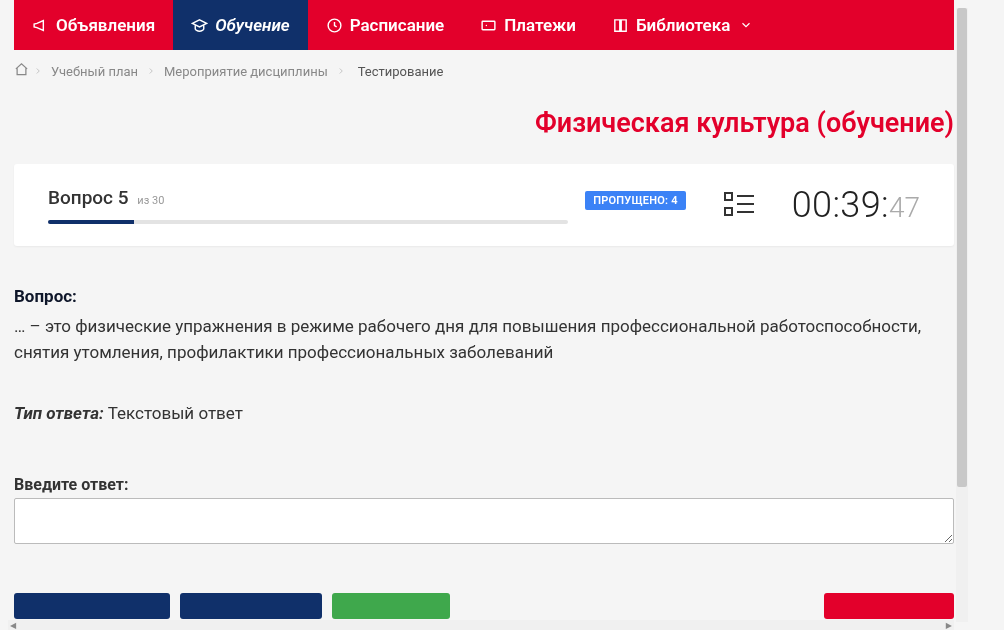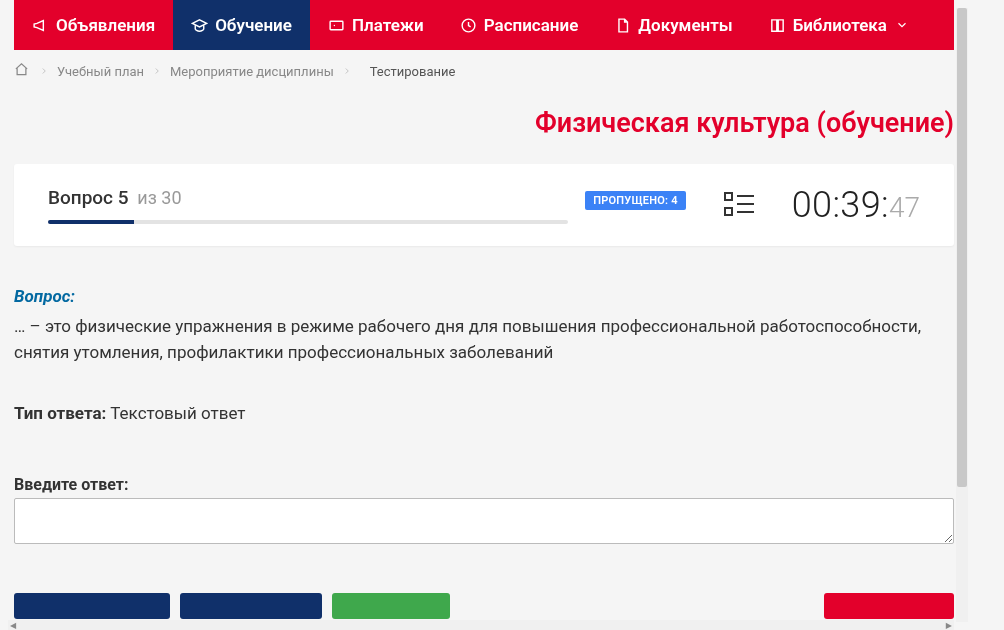--- a/index.html
+++ b/index.html
@@ -2,54 +2,54 @@
 <html><head>
 <meta charset="utf-8">
 <style>
 * { box-sizing: border-box; margin: 0; padding: 0; }
 body { font-family: -apple-system, Segoe UI, Roboto, Arial, sans-serif; background: #f5f5f5; font-size: 14px; color: #333; }
 .page { width: 968px; height: 630px; overflow: auto; position: relative; background: #f5f5f5; }
 .content-wrap { width: 940px; margin: 0 auto; }
 
 .navbar { background: #e3002b; height: 50px; display: flex; align-items: stretch; margin-top: 0; }
 .nav-item { display: flex; align-items: center; padding: 0 18px; color: #fff; font-size: 17px; font-weight: 600; cursor: pointer; gap: 7px; }
-.nav-item.active { background: #10306a; }
+.nav-item.active { background: #10306a; font-style: italic; }
 .nav-icon { width: 17px; height: 17px; display: inline-flex; align-items: center; justify-content: center; }
 .nav-icon svg { width: 17px; height: 17px; fill: none; stroke: #fff; stroke-width: 2; }
 .nav-caret svg { width: 14px; height: 14px; }
 
-.breadcrumb { display: flex; align-items: center; gap: 10px; padding: 12px 0; color: #999; font-size: 13px; }
+.breadcrumb { display: flex; align-items: center; gap: 4px; padding: 12px 0; color: #999; font-size: 13px; }
 .breadcrumb a { color: #888; text-decoration: none; cursor: pointer; }
 .breadcrumb .sep svg { width: 10px; height: 10px; stroke: #bbb; fill: none; stroke-width: 2; }
 .breadcrumb .home svg { width: 15px; height: 15px; stroke: #888; fill: none; stroke-width: 2; }
 .breadcrumb .current { color: #555; }
 
 .title { text-align: right; color: #e3002b; font-size: 27px; font-weight: 600; padding: 15px 0 25px 0; }
 
 .status-card { background: #fff; border-radius: 3px; padding: 20px 34px; display: flex; align-items: center; box-shadow: 0 1px 2px rgba(0,0,0,0.05); }
 .status-left { flex: 1; }
 .q-row { display: flex; align-items: baseline; justify-content: space-between; }
 .q-label { font-size: 19px; font-weight: 500; color: #333; }
-.q-label .of { color: #999; font-size: 18px; font-weight: 400; margin-left: 4px; }
+.q-label .of { color: #999; font-size: 11px; font-weight: 400; margin-left: 4px; }
 .skipped-badge { background: #3b82f6; color: #fff; font-size: 11px; font-weight: 600; padding: 3px 8px; border-radius: 2px; letter-spacing: 0.02em; }
 .progress { height: 4px; background: #e3e3e3; border-radius: 2px; margin-top: 10px; width: 520px; overflow: hidden; }
 .progress-fill { height: 100%; background: #10306a; width: 16.6%; }
 .status-mid { padding: 0 38px; display: flex; align-items: center; }
 .list-icon { display: block; }
 .list-icon .box { stroke: #333; stroke-width: 2; fill: none; }
 .list-icon .line { stroke: #333; stroke-width: 2; }
 .status-right { display: flex; align-items: baseline; font-weight: 300; }
 .timer-main { font-size: 36px; color: #222; letter-spacing: 0.01em; }
 .timer-sec { font-size: 28px; color: #aaa; }
 
 .question-area { padding: 40px 0 0 0; }
-.q-header { font-style: italic; font-weight: 700; font-size: 17px; color: #0369a1; margin-bottom: 8px; }
+.q-header { font-weight: 700; font-size: 17px; color: #0f172a; margin-bottom: 8px; }
 .q-text { font-size: 17px; color: #333; line-height: 1.5; }
 .answer-type { margin-top: 38px; font-size: 17px; color: #333; }
-.answer-type .label { font-weight: 700; }
+.answer-type .label { font-style: italic; font-weight: 700; }
 .input-area { margin-top: 52px; }
 .input-label { font-weight: 700; font-size: 16px; color: #333; margin-bottom: 4px; }
 .answer-input { width: 100%; min-height: 34px; border: 1px solid #bbb; border-radius: 2px; padding: 6px 8px; font-family: inherit; font-size: 14px; resize: vertical; background: #fff; }
 
 .buttons-row { display: flex; gap: 10px; margin-top: 46px; }
 .btn { height: 26px; border-radius: 3px; border: none; cursor: pointer; }
 .btn-blue { background: #10306a; width: 156px; }
 .btn-blue2 { background: #10306a; width: 142px; }
 .btn-green { background: #3fa84c; width: 118px; }
 .btn-red { background: #e3002b; width: 130px; margin-left: auto; }
@@ -78,42 +78,34 @@
           <span class="nav-icon">
             <svg viewBox="0 0 24 24">
               <path d="M2 9l10-5 10 5-10 5z M6 12v5c0 1 3 3 6 3s6-2 6-3v-5"></path>
             </svg>
           </span>
           <span>Обучение</span>
         </div>
         <div class="nav-item">
           <span class="nav-icon">
             <svg viewBox="0 0 24 24">
+              <circle cx="12" cy="12" r="9"></circle>
+              <path d="M12 7v5l3 2"></path>
+            </svg>
+          </span>
+          <span>Расписание</span>
+        </div>
+        <div class="nav-item">
+          <span class="nav-icon">
+            <svg viewBox="0 0 24 24">
               <rect x="3" y="6" width="18" height="12" rx="1"></rect>
               <circle cx="9" cy="12" r="1" fill="#fff" stroke="none"></circle>
             </svg>
           </span>
           <span>Платежи</span>
-        </div>
-        <div class="nav-item">
-          <span class="nav-icon">
-            <svg viewBox="0 0 24 24">
-              <circle cx="12" cy="12" r="9"></circle>
-              <path d="M12 7v5l3 2"></path>
-            </svg>
-          </span>
-          <span>Расписание</span>
-        </div>
-        <div class="nav-item">
-          <span class="nav-icon">
-            <svg viewBox="0 0 24 24">
-              <path d="M7 3h8l4 4v14H7z M15 3v4h4"></path>
-            </svg>
-          </span>
-          <span>Документы</span>
         </div>
         <div class="nav-item">
           <span class="nav-icon">
             <svg viewBox="0 0 24 24">
               <path d="M4 4h7v16H4z M13 4h7v16h-7z"></path>
             </svg>
           </span>
           <span>Библиотека</span>
           <span class="nav-icon nav-caret">
             <svg viewBox="0 0 24 24">

